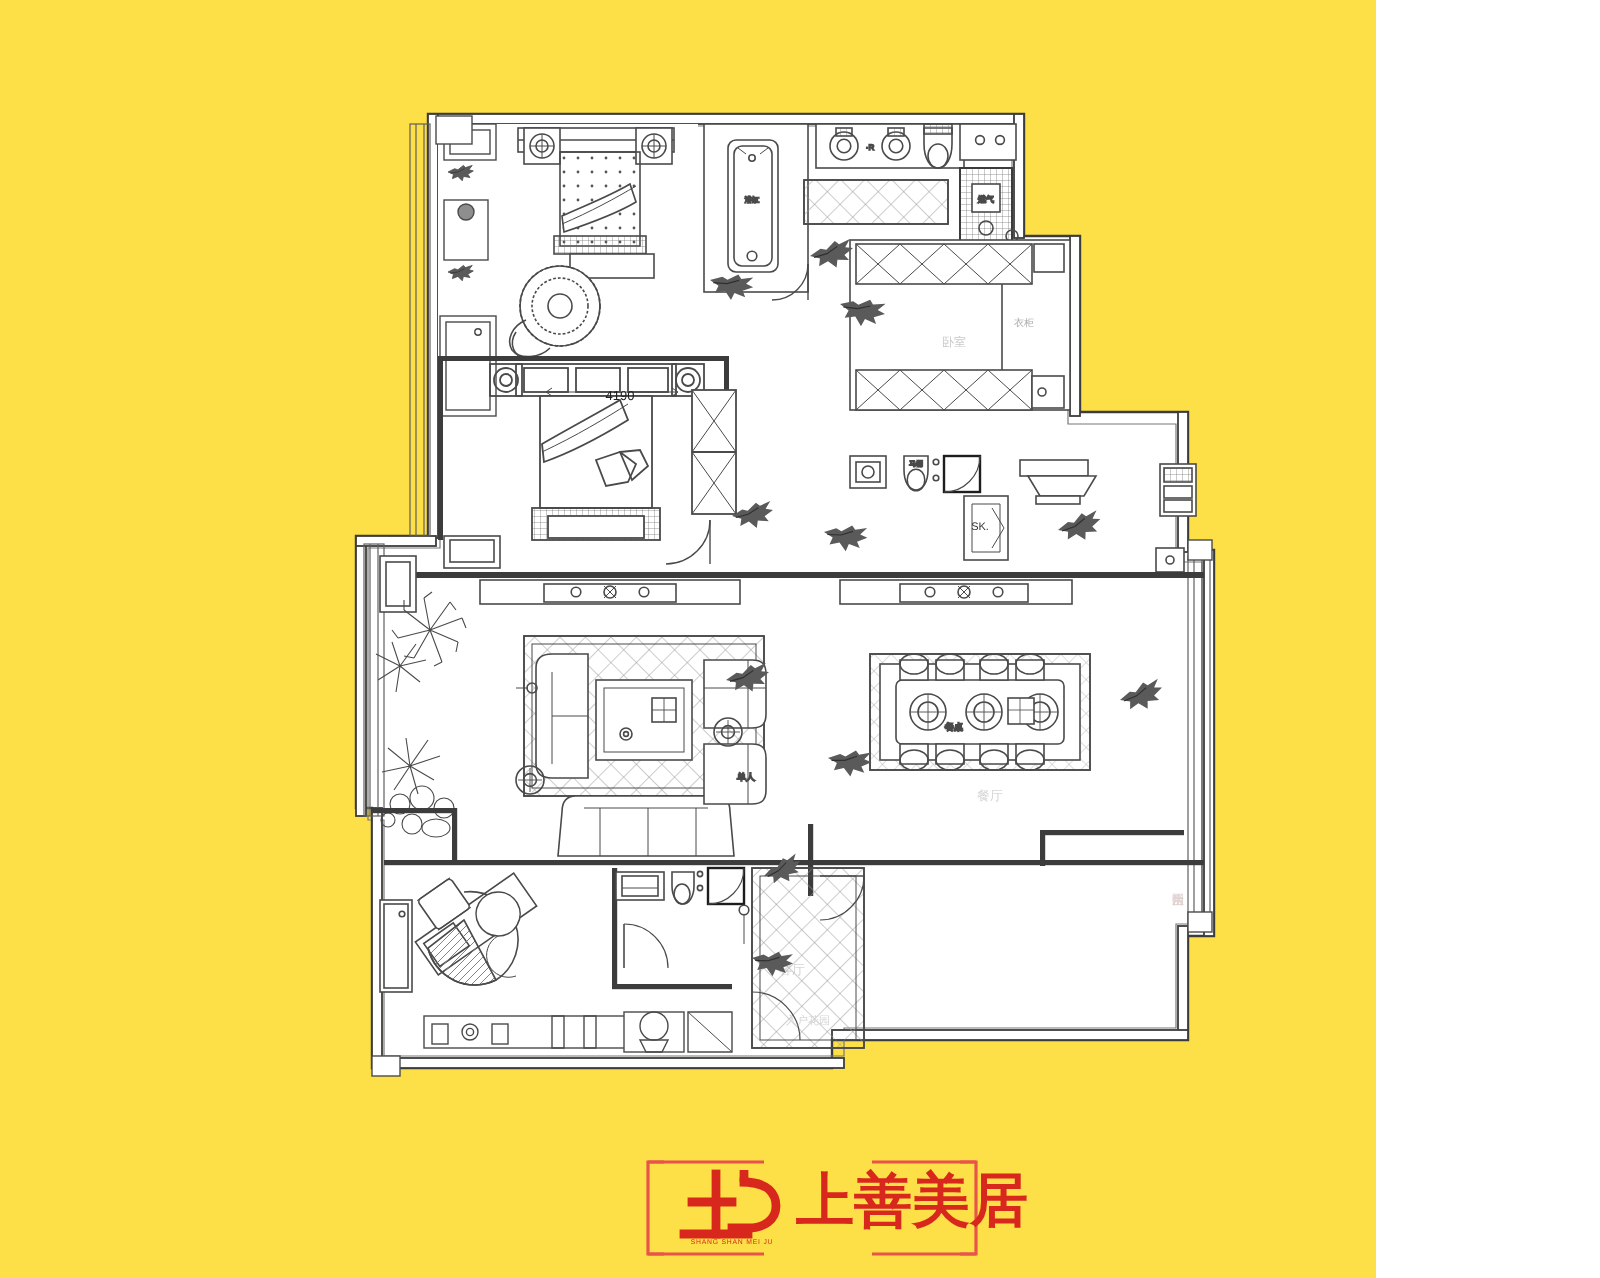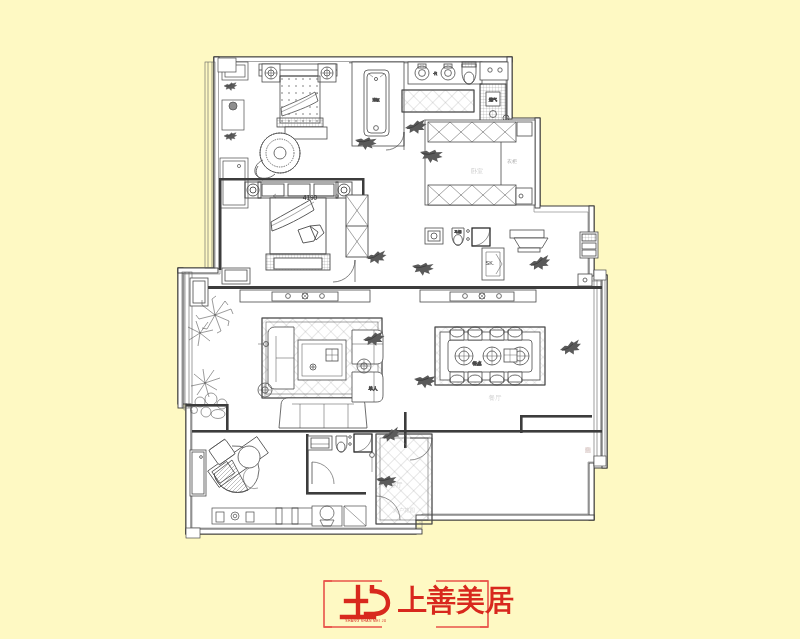--- a/index.html
+++ b/index.html
@@ -1,18 +1,18 @@
 <!DOCTYPE html>
 <html><head>
 <meta charset="utf-8">
 <title>Floor Plan</title>
 <style>
   html,body{margin:0;padding:0;background:#ffffff;}
   body{width:800px;height:639px;overflow:hidden;font-family:"Liberation Sans",sans-serif;}
-  #page{position:relative;width:800px;height:639px;background:#fef9c3;}
+  #page{position:relative;width:688px;height:639px;background:#fde047;}
   #plan-wrap{position:absolute;left:0;top:0;width:800px;height:560px;}
   #plan-svg{display:block;}
   
   #logo{
     position:absolute;left:318px;top:575px;width:176px;height:58px;
   }
   #logo-frame{
     position:absolute;left:0;top:0;width:176px;height:58px;
   }
   #logo-mark{

